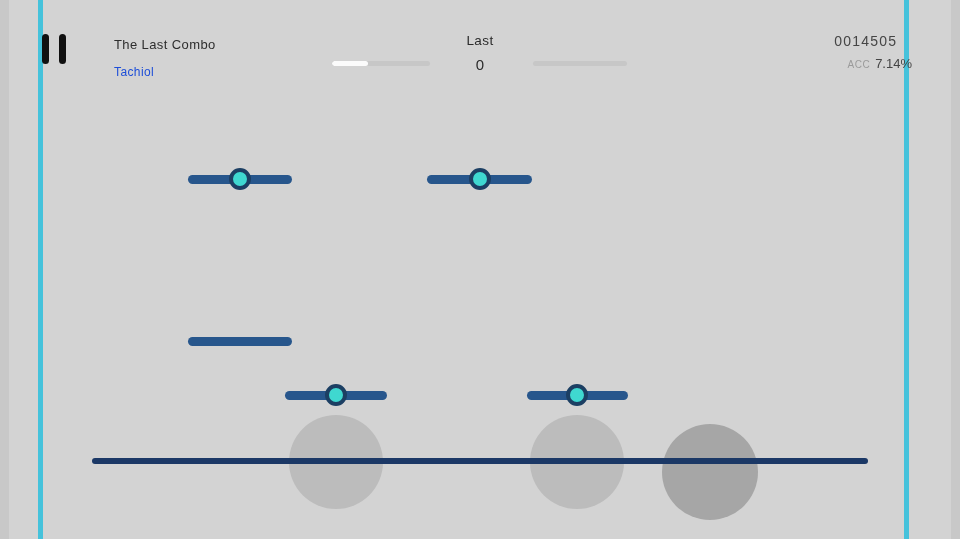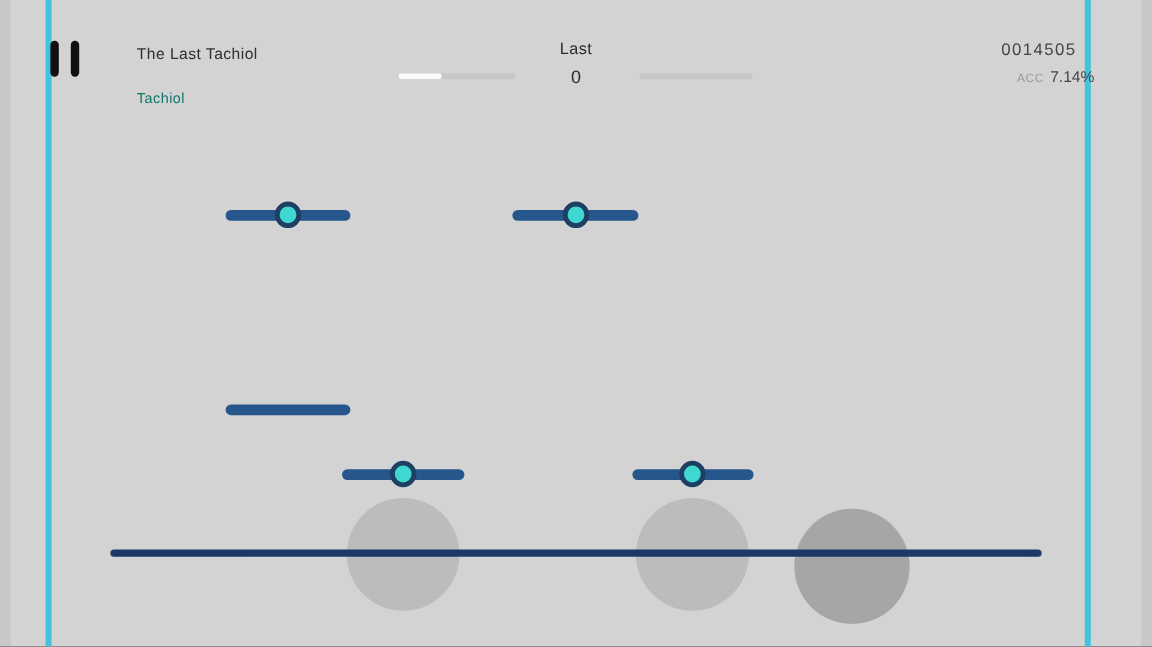--- a/index.html
+++ b/index.html
@@ -17,21 +17,21 @@
   .scanline { position: absolute; top: 0; bottom: 0; width: 5px; background: var(--scan-line, #45c2db); }
   .scanline-left { left: 38px; } .scanline-right { left: 904px; }
 
   
   .pause { position: absolute; left: 42px; top: 34px; width: 25px; height: 30px; cursor: pointer; }
   .pause-bar { position: absolute; top: 0; width: 7px; height: 30px; background: #101010; border-radius: 3.5px; }
   .pause-bar.b1 { left: 0; } .pause-bar.b2 { left: 17px; }
 
   .song-info { position: absolute; left: 114px; top: 37px; }
   .song-title { font-size: 13px; color: #2e2e2e; letter-spacing: .4px; }
-  .song-artist { margin-top: 23px; font-size: 12px; color: #0f766e; letter-spacing: .4px; }
+  .song-artist { margin-top: 13px; font-size: 12px; color: #1d4ed8; letter-spacing: .4px; }
 
   .combo { position: absolute; left: 0; right: 0; top: 33px; text-align: center; pointer-events: none; }
   .combo-label { font-size: 13.5px; color: #2b2b2b; letter-spacing: .4px; }
   .combo-value { margin-top: 8px; font-size: 15px; color: #2b2b2b; }
 
   .progress { position: absolute; top: 61px; height: 5px; border-radius: 2.5px; background: #c7c7c7; overflow: hidden; }
   .progress-left { left: 332px; width: 98px; }
   .progress-right { left: 533px; width: 94px; }
   .progress-fill { height: 100%; width: 0; background: #fbfbfb; border-radius: 2.5px; }
 
@@ -80,21 +80,21 @@
       <div class="note-bar" style="left: 527px; top: 390.5px; width: 101px;"></div>
       <div class="note-head" style="left: 565.5px; top: 383.5px;"></div>
     </div>
 
   <div class="pause">
     <span class="pause-bar b1"></span>
     <span class="pause-bar b2"></span>
   </div>
 
   <div class="song-info">
-    <div class="song-title">The Last Tachiol</div>
+    <div class="song-title">The Last Combo</div>
     <div class="song-artist">Tachiol</div>
   </div>
 
   <div class="combo">
     <div class="combo-label">Last</div>
     <div class="combo-value">0</div>
   </div>
 
   <div class="progress progress-left">
     <div class="progress-fill" style="width: 37%;"></div>

